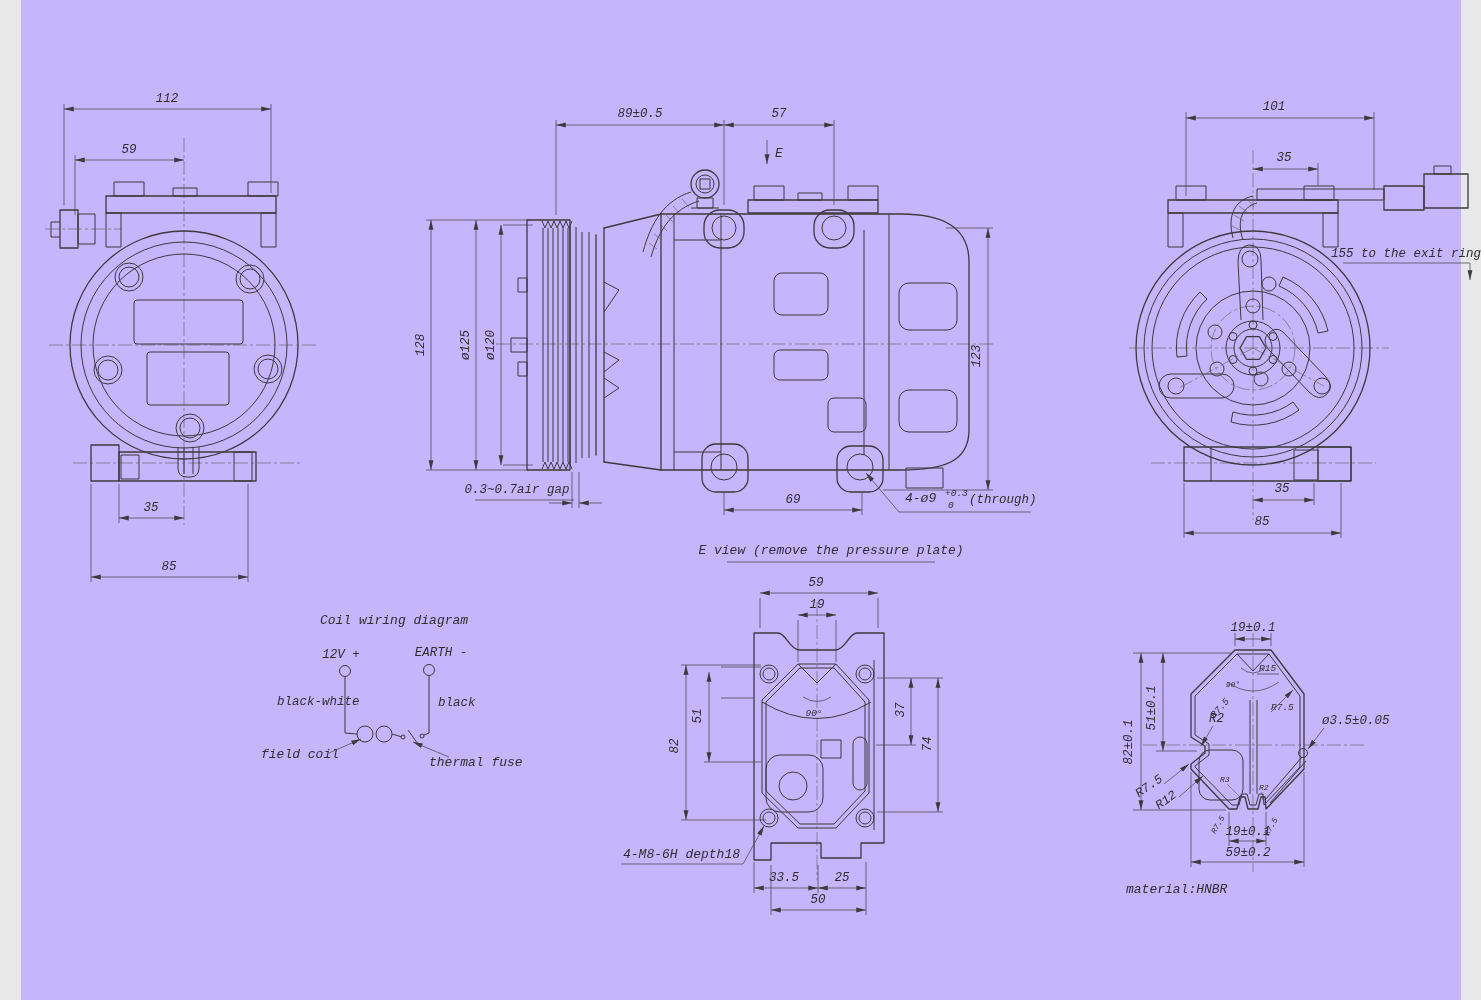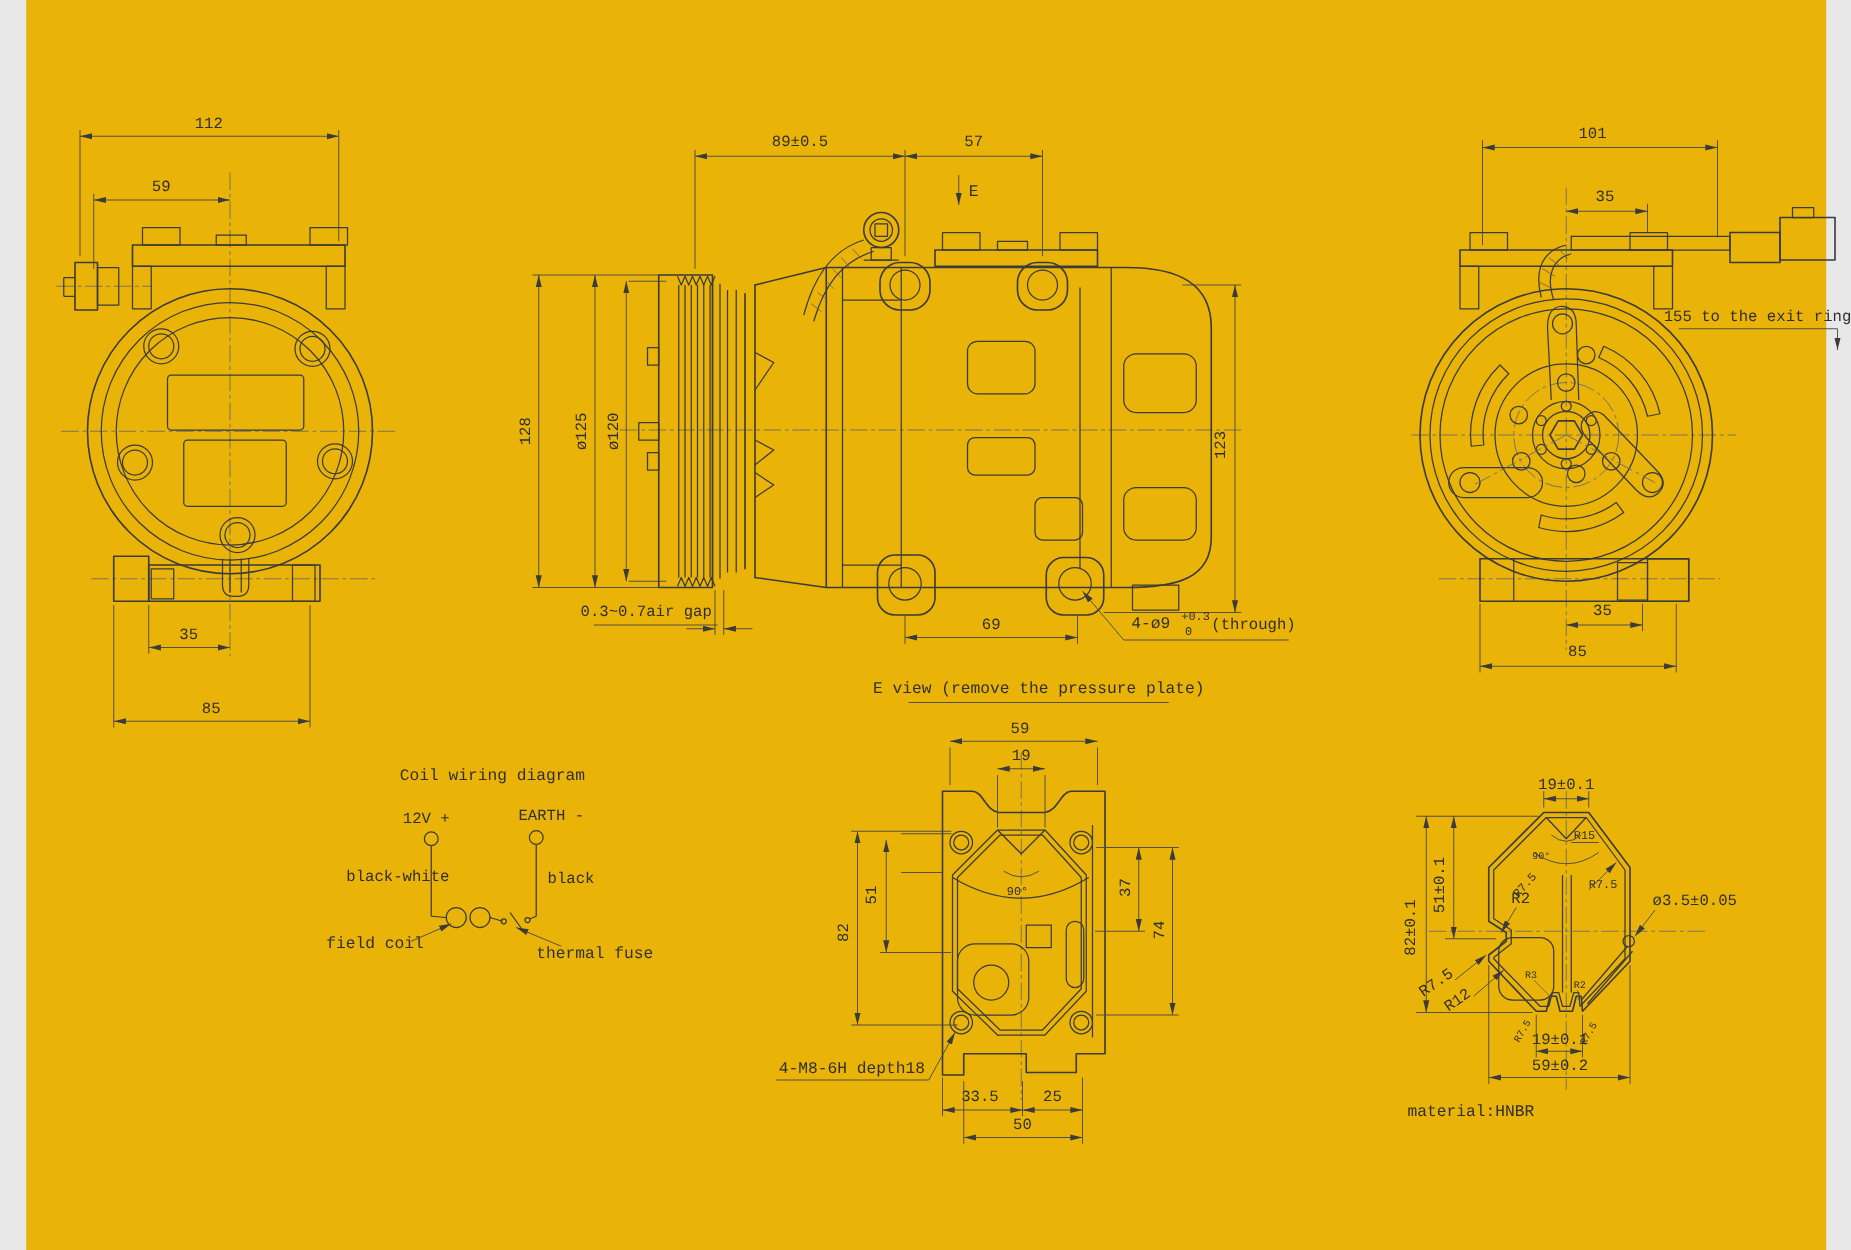--- a/index.html
+++ b/index.html
@@ -1,17 +1,17 @@
 <!DOCTYPE html>
 <html><head>
 <meta charset="utf-8">
 <style>
   html,body{margin:0;padding:0;background:#e8e8e8;}
-  #canvas{width:1440px;height:1000px;background:#eab308;position:relative;margin:0 auto;
-          font-family:"Liberation Mono","DejaVu Sans Mono",monospace;}
+  #canvas{width:1440px;height:1000px;background:#c4b5fd;position:relative;margin:0 auto;
+          font-family:"Liberation Mono","DejaVu Sans Mono",monospace;font-style:italic;}
   svg{display:block}
   .ol{stroke:#3b3b3b;stroke-width:1.3;fill:none;stroke-linejoin:round;stroke-linecap:round}
   .ol2{stroke:#3b3b3b;stroke-width:1;fill:none;stroke-linejoin:round}
   .tl{stroke:#4a4a4a;stroke-width:.75;fill:none}
   .cl{stroke:#6a6a6a;stroke-width:.7;fill:none;stroke-dasharray:14 3 3 3}
   .ht{stroke:#5a5a5a;stroke-width:.6;fill:none}
   text{fill:#2f2f2f;font-family:"Liberation Mono","DejaVu Sans Mono",monospace}
   .t{font-size:12.5px}
   .tm{font-size:13px}
   .ts{font-size:9.5px}

